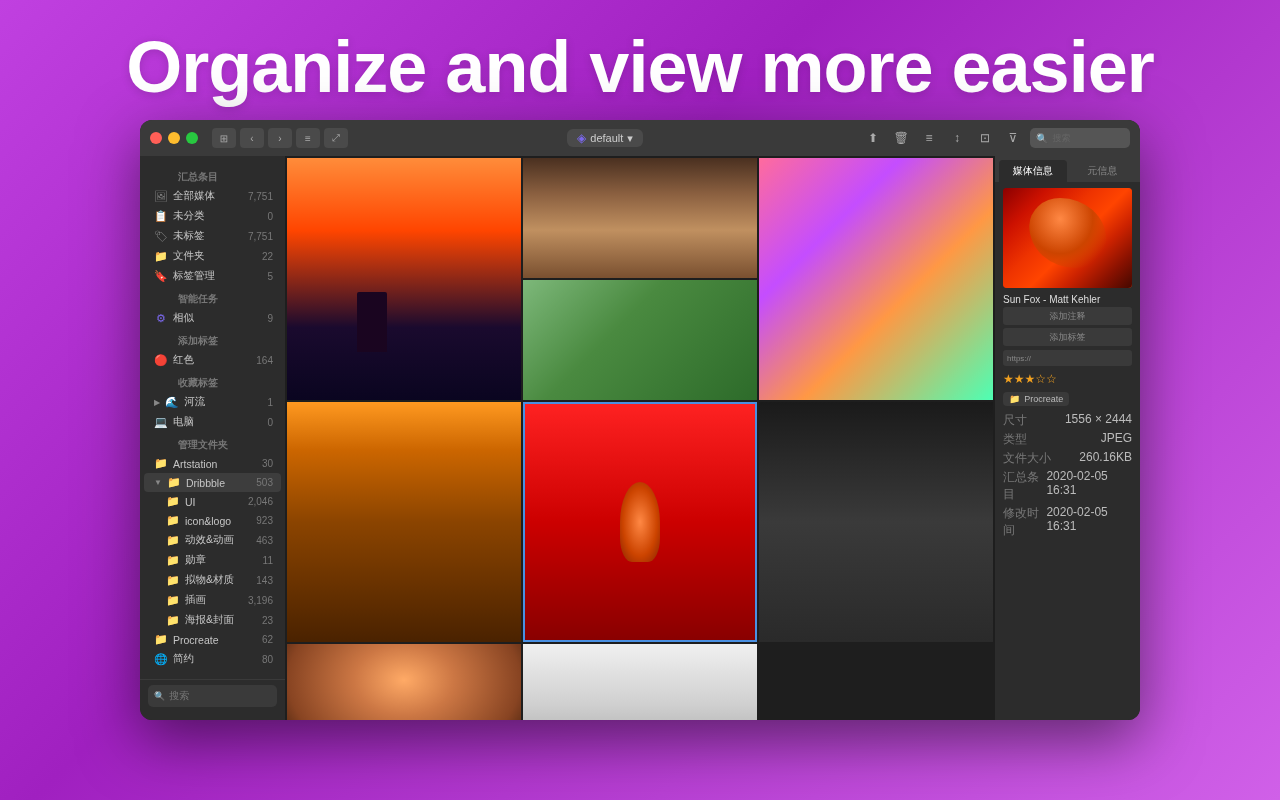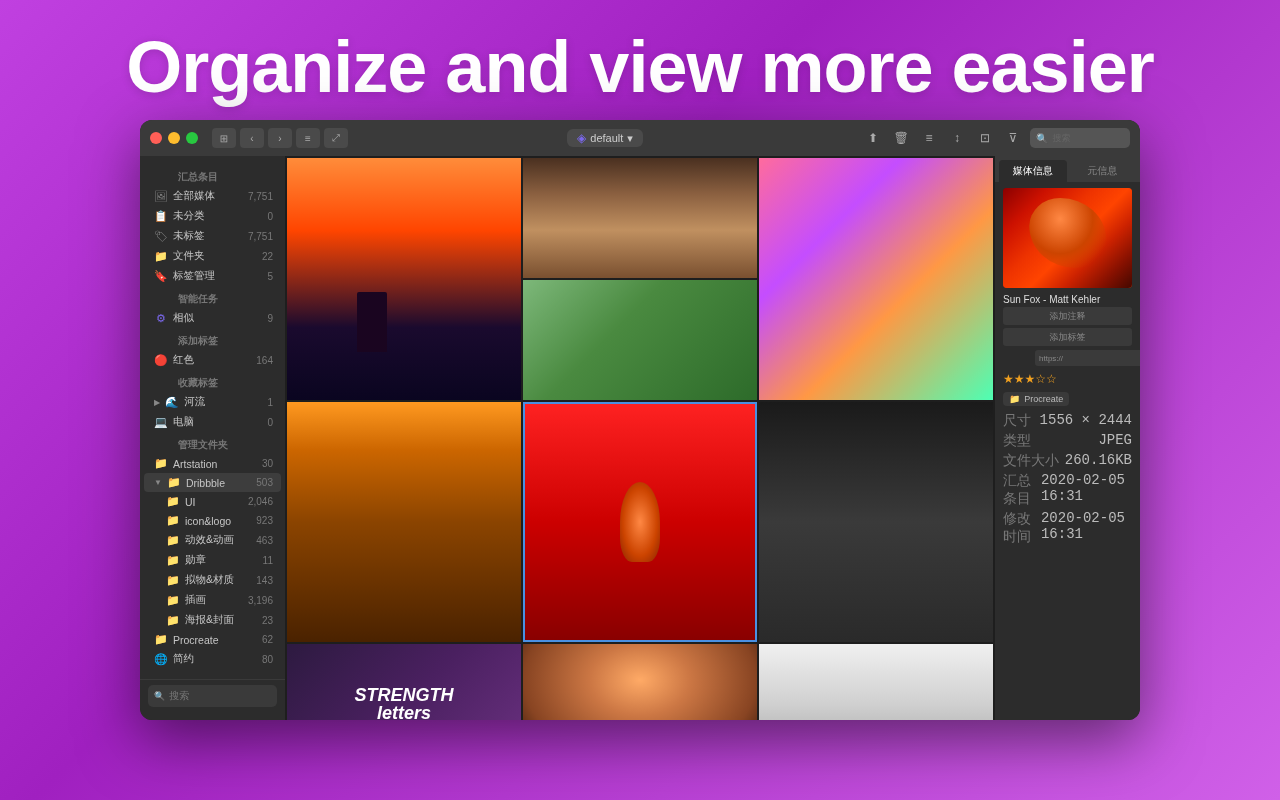--- a/index.html
+++ b/index.html
@@ -243,42 +243,40 @@
       background: #3a3a3a;
       border-radius: 3px;
       height: 16px;
       width: 100%;
       margin-top: 4px;
       display: flex;
       align-items: center;
       padding: 0 4px;
       color: #888;
       font-size: 8px;
-      margin-left: 32px;
     }
     .rp-stars { color: #f0a020; font-size: 12px; margin-top: 6px; }
     .rp-badge {
       display: inline-flex;
       align-items: center;
       background: #3a3a3a;
       border-radius: 4px;
       padding: 2px 6px;
       font-size: 9px;
       color: #bbb;
       margin-top: 6px;
       gap: 4px;
     }
     .rp-meta { margin-top: 6px; }
     .rp-meta-row {
       display: flex;
       justify-content: space-between;
-      font-size: 14px;
+      font-size: 12px;
       color: #777;
       margin-bottom: 2px;
-      font-family: Liberation Mono, monospace;
     }
     .rp-meta-val { color: #bbb; }
 
     
     .img-fantasy {
       background: linear-gradient(180deg, #ff8c3a 0%, #ff4500 30%, #1a0a2e 70%, #0a0520 100%);
       width: 100%; height: 100%; position: relative;
     }
     .img-fantasy::after {
       content: '';
@@ -555,25 +553,20 @@
         </div>
 
         <div class="grid-item grid-item-sel" style="grid-row:span 2; min-height:240px;">
           <div class="img-fox" style="height:100%; background: linear-gradient(180deg, #ff2222 0%, #cc0000 50%, #880000 100%);"></div>
         </div>
 
         <div class="grid-item" style="grid-row:span 2; min-height:240px;">
           <div class="img-fashion" style="height:100%;"></div>
         </div>
 
-        <div class="grid-item" style="min-height:120px;">
-          <div class="img-letters" style="height:100%;">
-            <div class="img-letters-text">STRENGTH<br>letters</div>
-          </div>
-        </div>
 
         <div class="grid-item" style="min-height:120px;">
           <div class="img-portrait" style="height:100%;"></div>
         </div>
 
         <div class="grid-item" style="min-height:120px;">
           <div class="img-tiger" style="height:100%;"></div>
         </div>
 
       </div>

